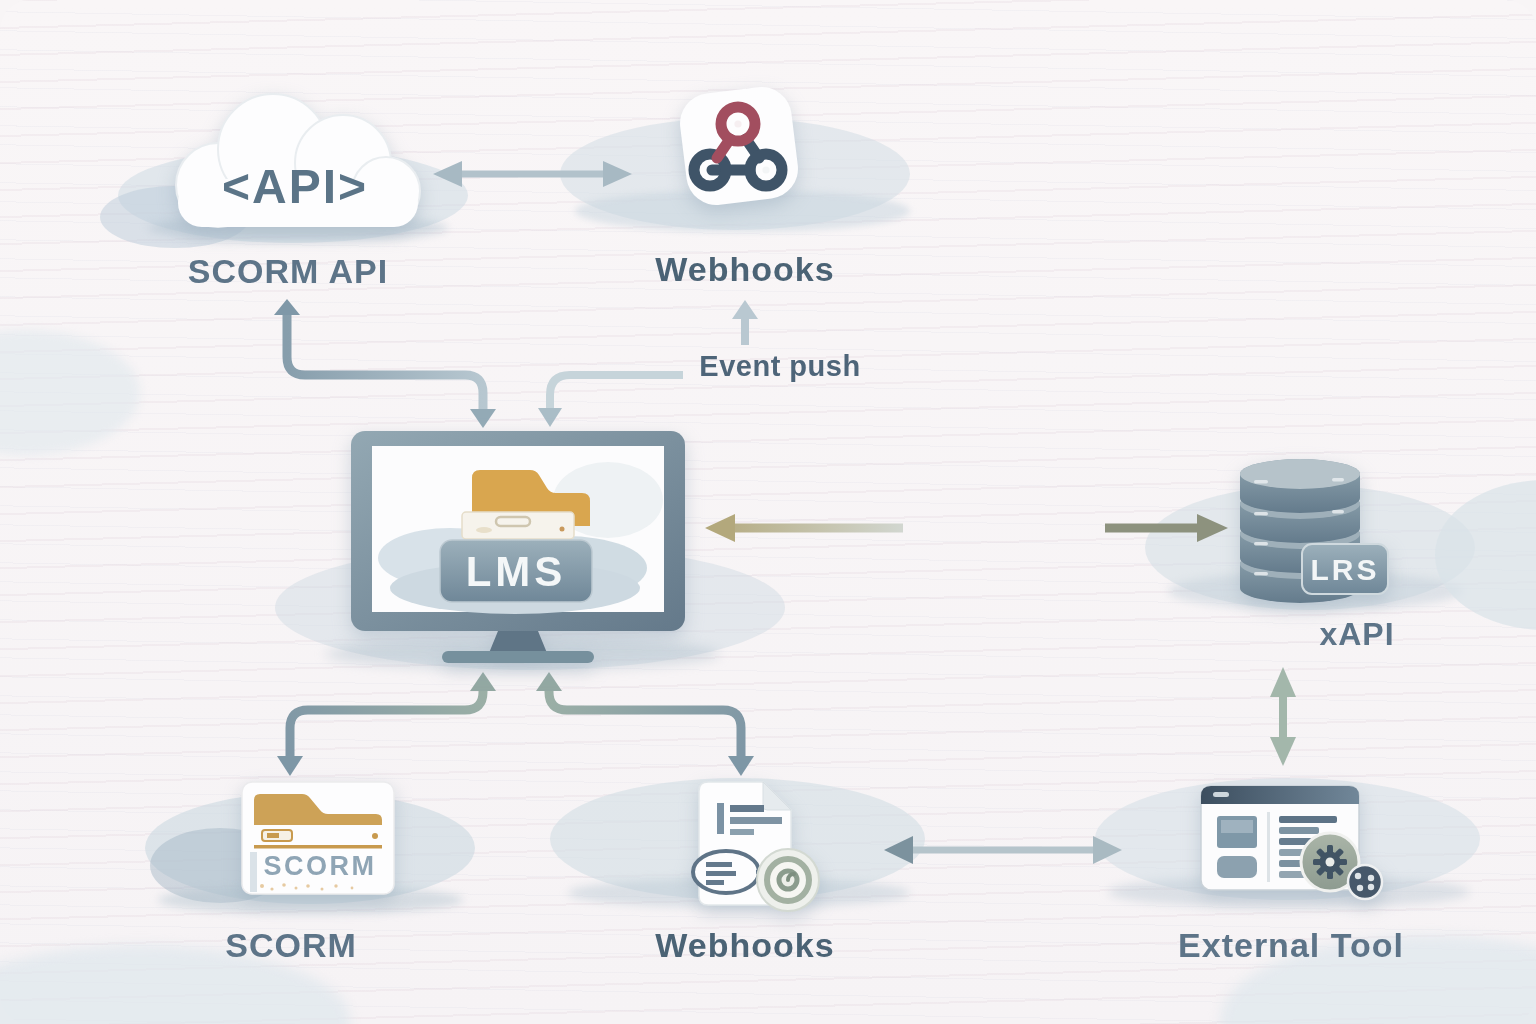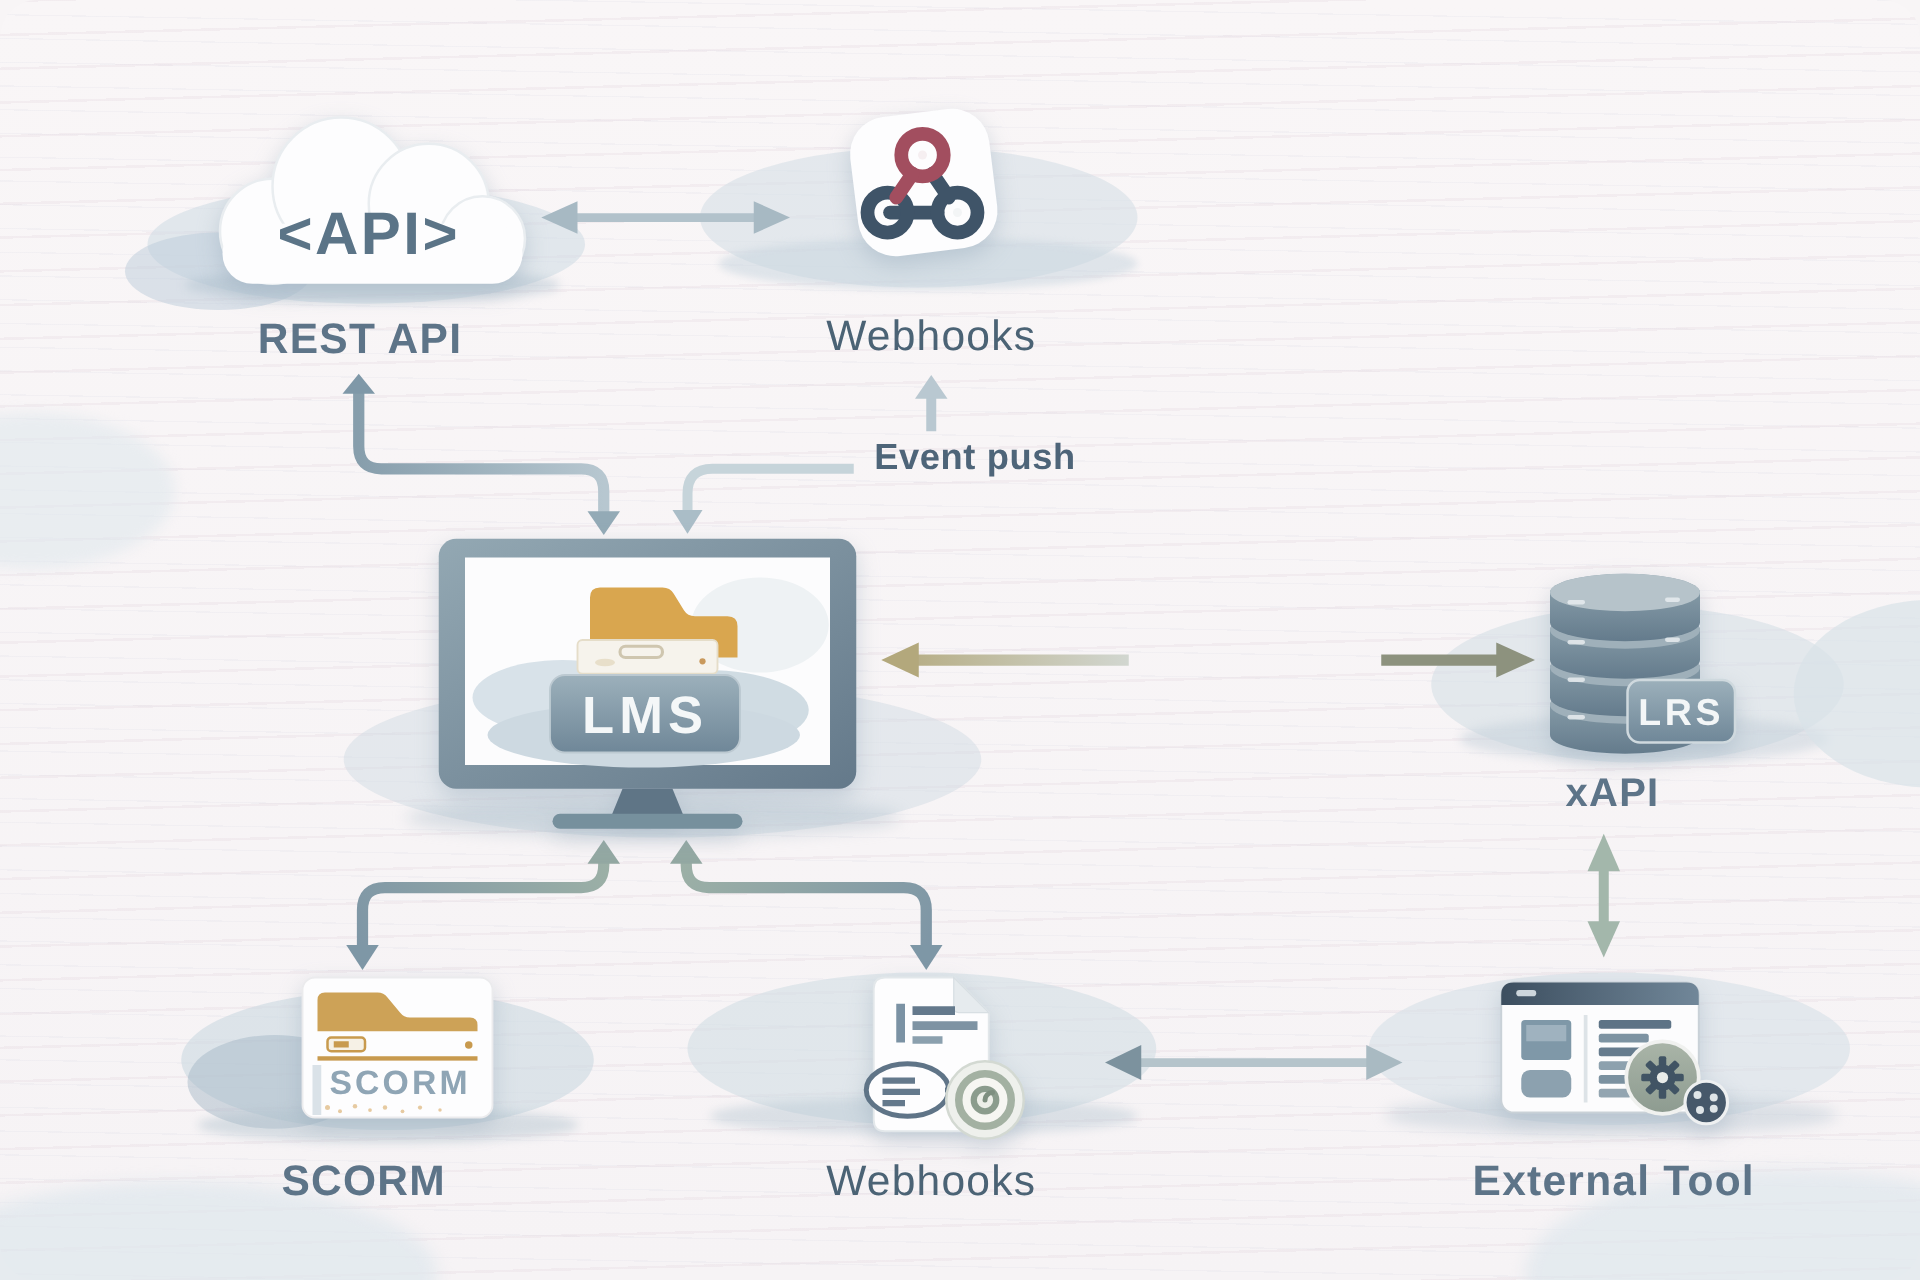--- a/index.html
+++ b/index.html
@@ -14,21 +14,21 @@
       repeating-linear-gradient(178.5deg, rgba(228,215,223,.30) 0 2px, rgba(255,255,255,0) 2px 27px),
       repeating-linear-gradient(181deg, rgba(214,214,226,.18) 0 1px, rgba(255,255,255,0) 1px 19px),
       linear-gradient(#f9f6f7,#f6f3f5);
     border-radius: 29px;
   }
   .blob{position:absolute;border-radius:50%;}
   .node-label{
     position:absolute;transform:translateX(-50%);
     font-size:34px;font-weight:600;color:#5d7488;letter-spacing:1px;white-space:nowrap;
   }
-  .node-label.bold{font-weight:400;color:#4b6375;}
+  .node-label.bold{font-weight:700;color:#4b6375;}
   .edge-label{
     position:absolute;transform:translateX(-50%);
     font-size:29px;font-weight:700;color:#4e6579;letter-spacing:.5px;white-space:nowrap;
   }
   .icon{position:absolute;}
   .shadowed{filter:drop-shadow(0 7px 9px rgba(140,160,180,.38));}
   svg{display:block;overflow:visible;}
 </style>
 </head>
 <body>
@@ -336,21 +336,21 @@
       <g>
         <circle cx="172" cy="102" r="17" fill="#46586a" stroke="#eef0f1" stroke-width="2.5"></circle>
         <circle cx="165" cy="96" r="3.2" fill="#dfe5e8"></circle>
         <circle cx="178" cy="98" r="3.2" fill="#dfe5e8"></circle>
         <circle cx="167" cy="108" r="3.2" fill="#dfe5e8"></circle>
         <circle cx="178" cy="107" r="3.2" fill="#dfe5e8"></circle>
       </g>
     </svg>
   </div>
 
-  <div class="node-label" style="left:288px;top:252px;">REST API</div>
+  <div class="node-label" style="left:288px;top:252px;">SCORM API</div>
   <div class="node-label bold" style="left:745px;top:250px;">Webhooks</div>
   <div class="edge-label" style="left:780px;top:350px;">Event push</div>
-  <div class="node-label" style="left:1290px;top:616px;font-size:32px;">xAPI</div>
+  <div class="node-label" style="left:1357px;top:616px;font-size:32px;">xAPI</div>
   <div class="node-label" style="left:291px;top:926px;">SCORM</div>
   <div class="node-label bold" style="left:745px;top:926px;">Webhooks</div>
   <div class="node-label" style="left:1291px;top:926px;">External Tool</div>
 
 </div>
 
 </body></html>

